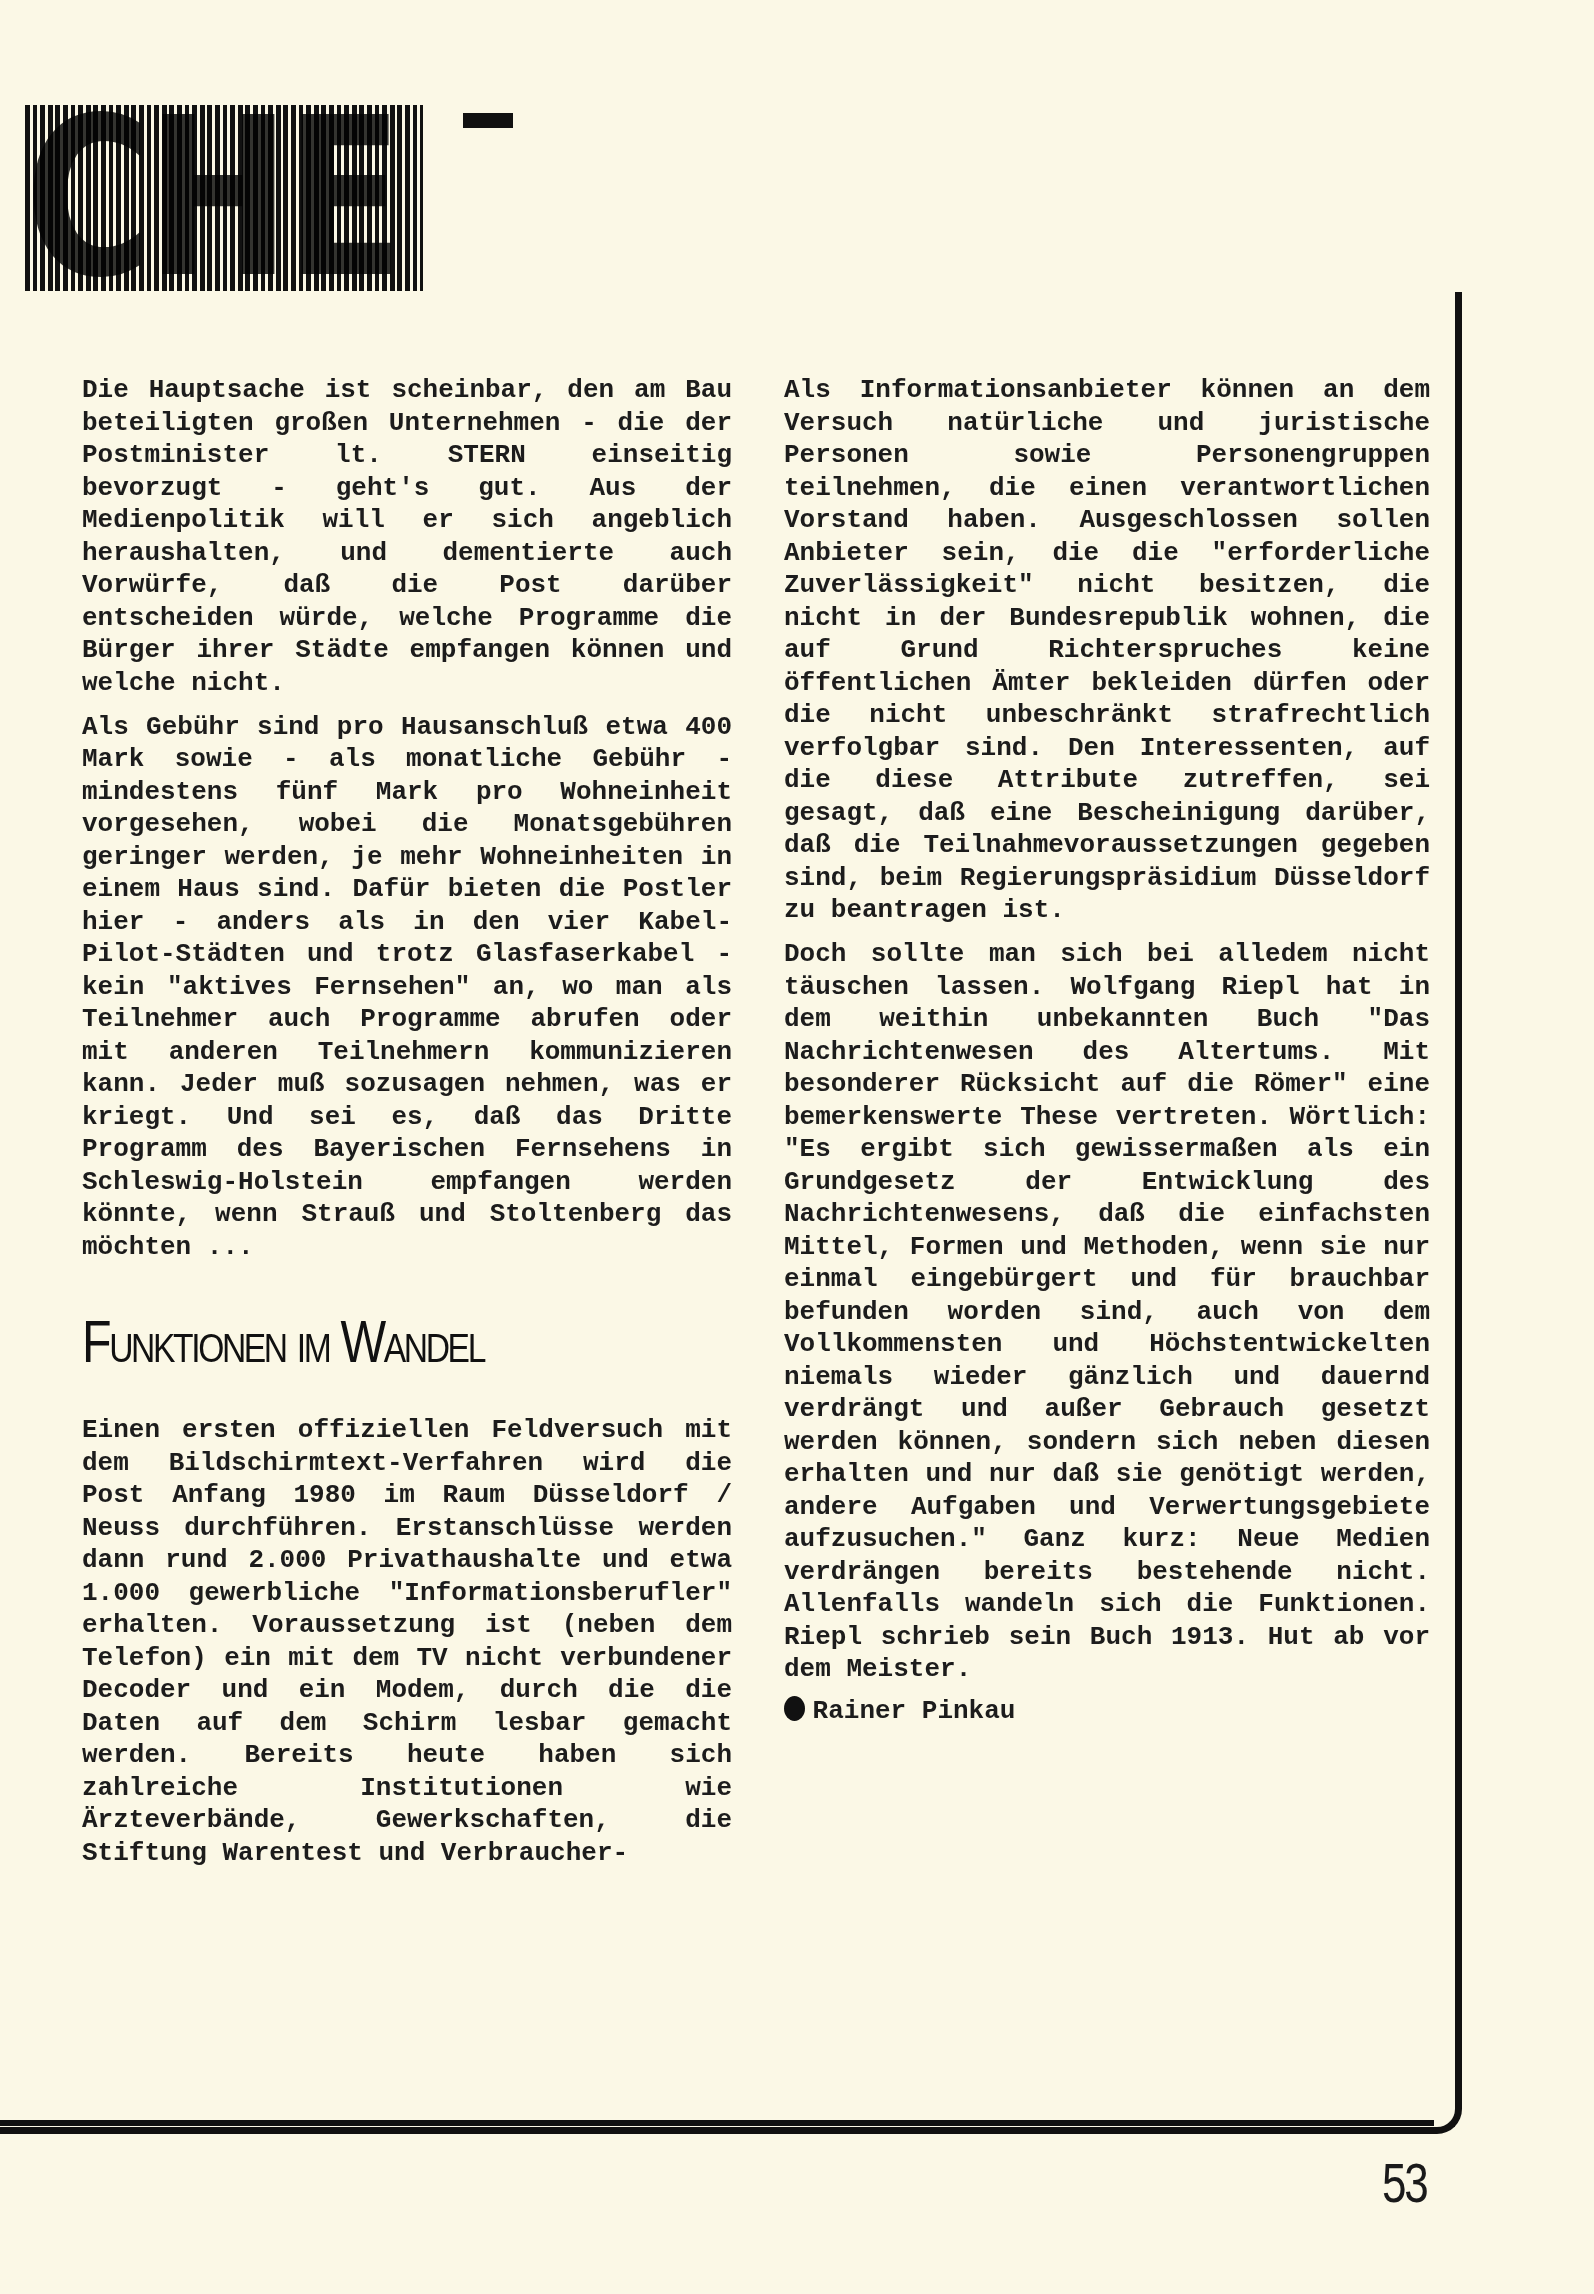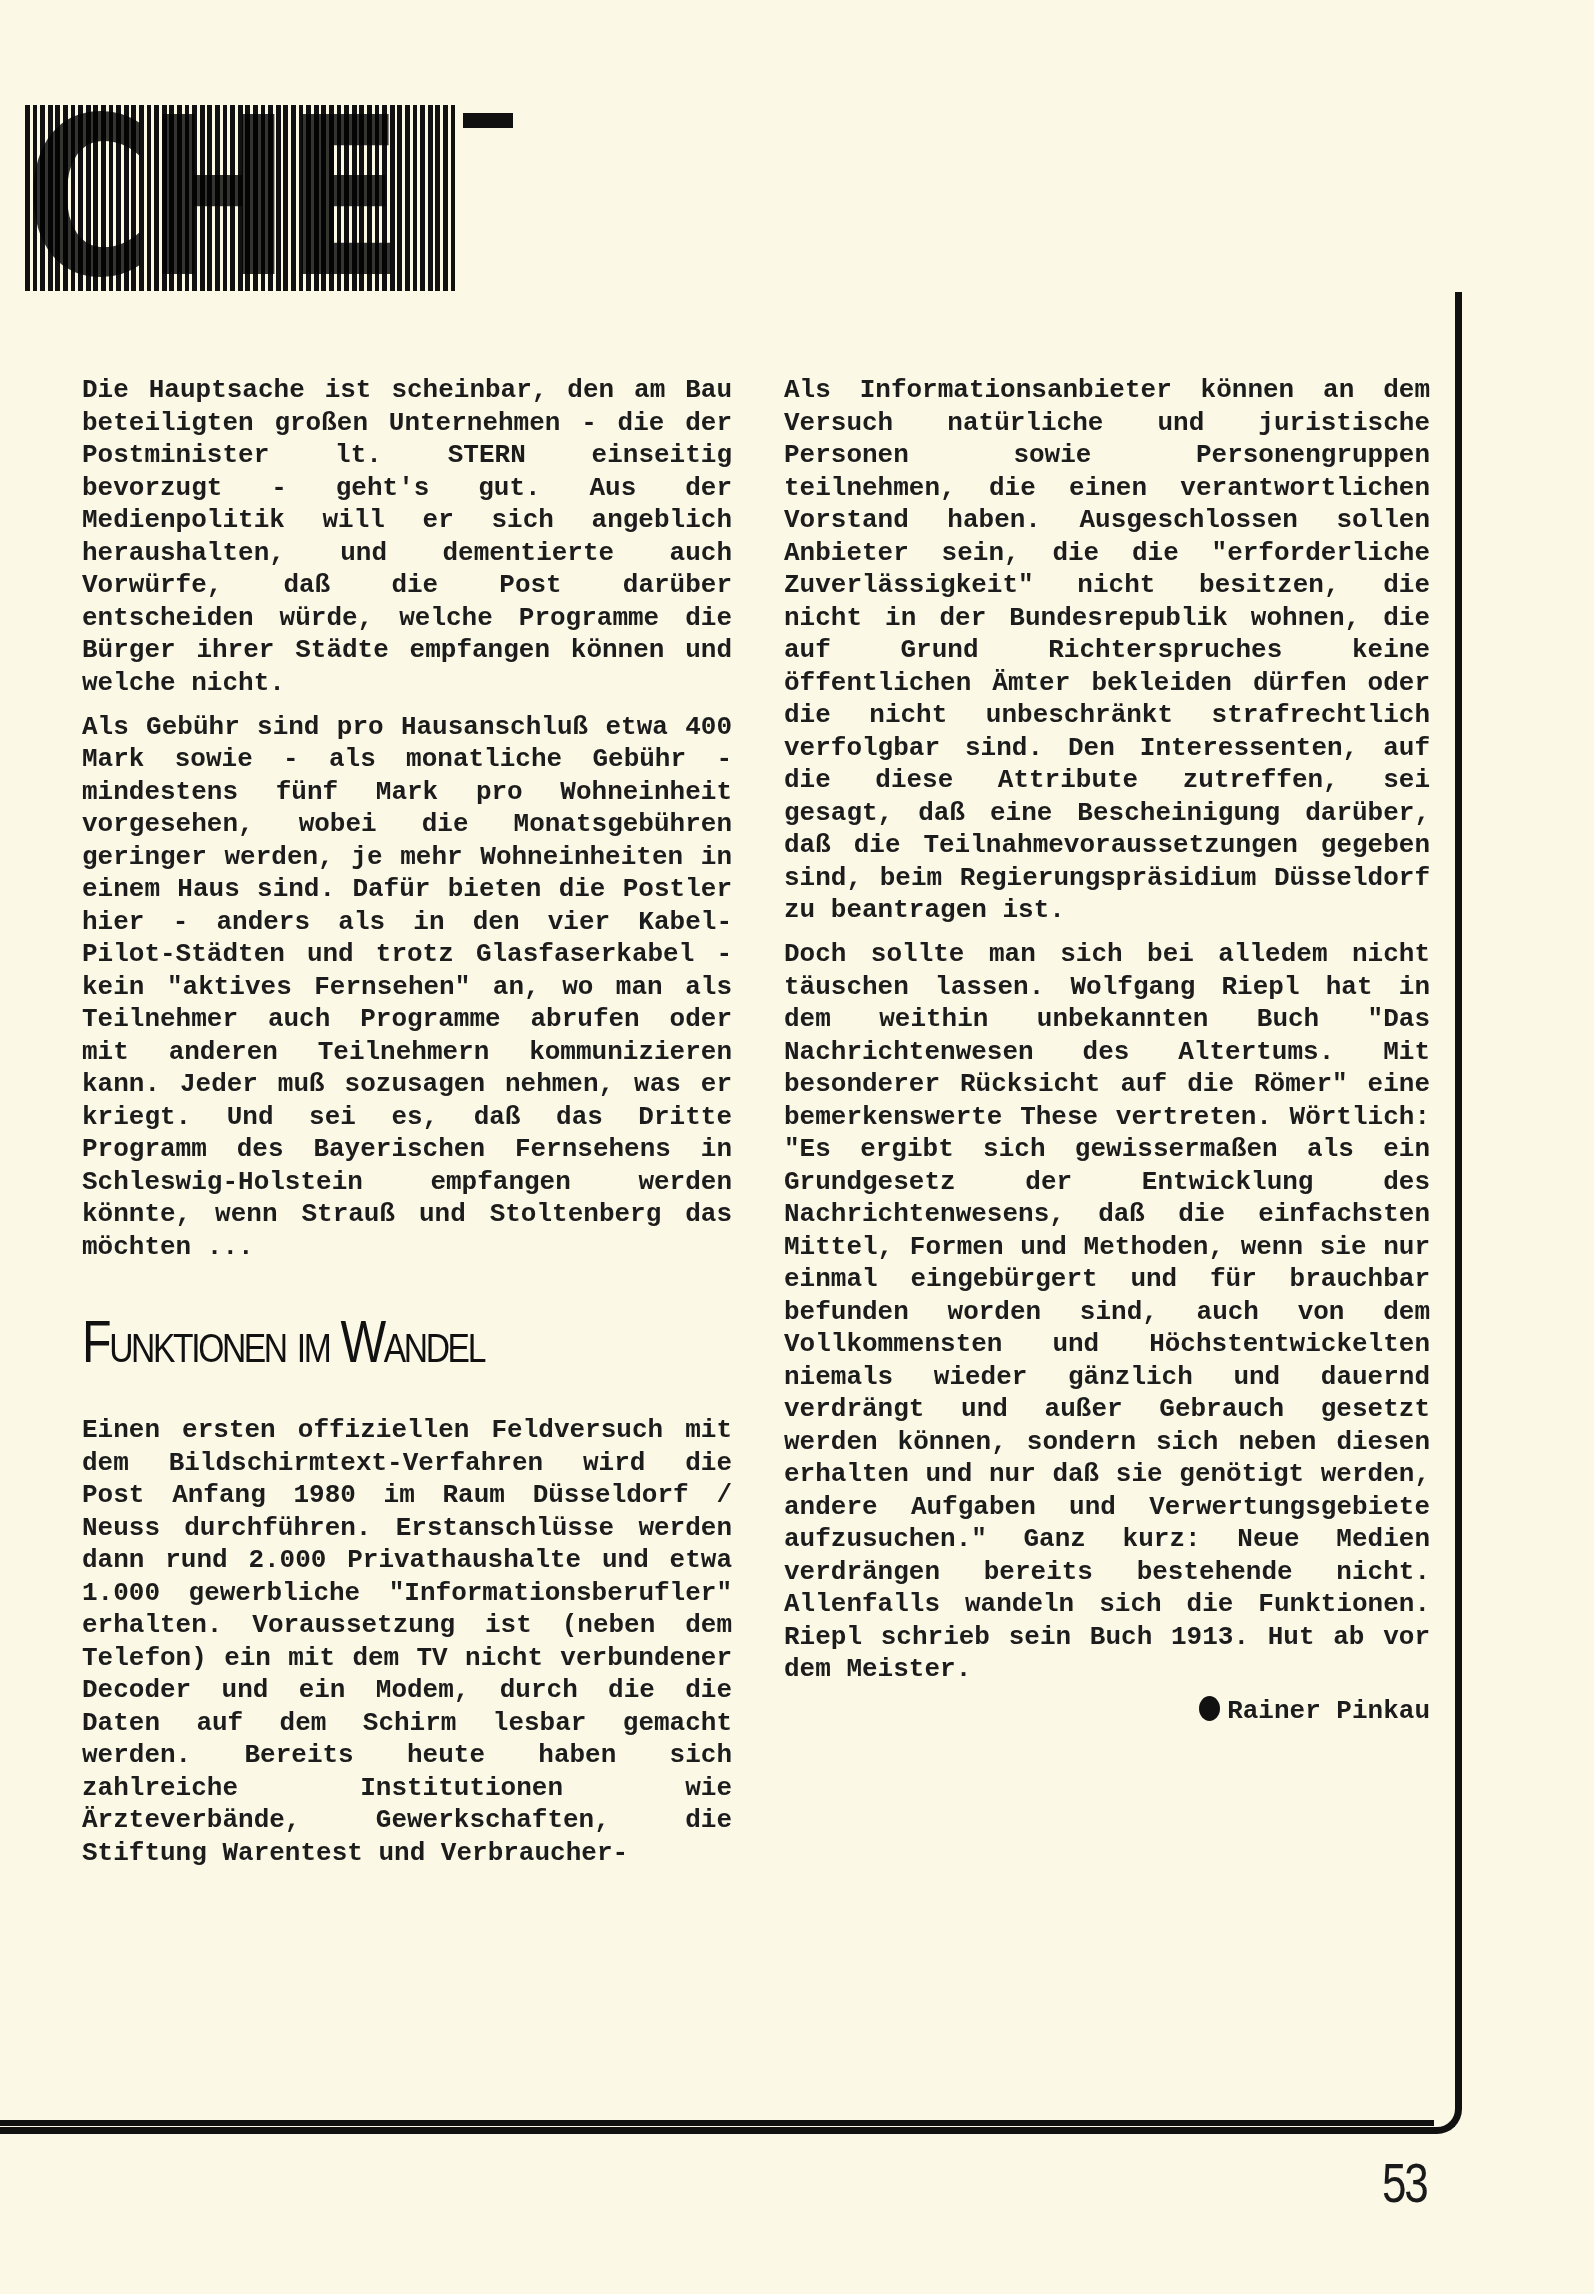--- a/index.html
+++ b/index.html
@@ -10,21 +10,20 @@
     color: #1a1a1a;
   }
   .banner {
     position: absolute; left: 25px; top: 105px; width: 1428px; height: 186px;
     display: flex; align-items: stretch;
   }
   .banner-word {
     position: relative; height: 100%;
     background: repeating-linear-gradient(90deg, #111 0px, #111 4.8px, #fbf8e6 4.8px, #fbf8e6 7.6px);
     overflow: hidden;
-    padding-left: 33px;
   }
   .banner-word .letters {
     position: absolute; inset: 0;
     display: flex; align-items: center; justify-content: space-around;
     font-family: "DejaVu Sans", sans-serif; font-weight: bold;
     font-size: 220px; line-height: 1; color: #111; letter-spacing: -5.7px;
     transform: scaleX(0.78); transform-origin: left center;
     mix-blend-mode: multiply; opacity: 0.85;
   }
   .banner-word.w1 { width: 398px; }
@@ -50,21 +49,21 @@
   .col p { margin: 0 0 11.5px 0; }
   .subhead {
     margin: 46px 0 38px 0;
     font-family: "Liberation Sans", "DejaVu Sans", sans-serif;
     font-size: 59px; line-height: 67px; font-weight: normal;
     letter-spacing: -2.9px; text-align: left; color: #111;
     font-variant: small-caps;
     transform: scaleX(0.82); transform-origin: left center;
   }
   .byline {
-    text-align: right; margin-top: -1.9px;
+    text-align: left; margin-top: -1.9px;
   }
   .bullet { display: inline-block; width: 21px; height: 25px; border-radius: 50%; background: #111; margin-right: 7.6px; vertical-align: -2.9px; }
   .page-number {
     position: absolute; left: 1382px; top: 2151px;
     font-family: "Liberation Sans", "DejaVu Sans", sans-serif;
     font-size: 55px; letter-spacing: -2.9px; color: #1a1a1a;
     transform: scaleX(0.8); transform-origin: left center;
   }
 </style>
 </head>

